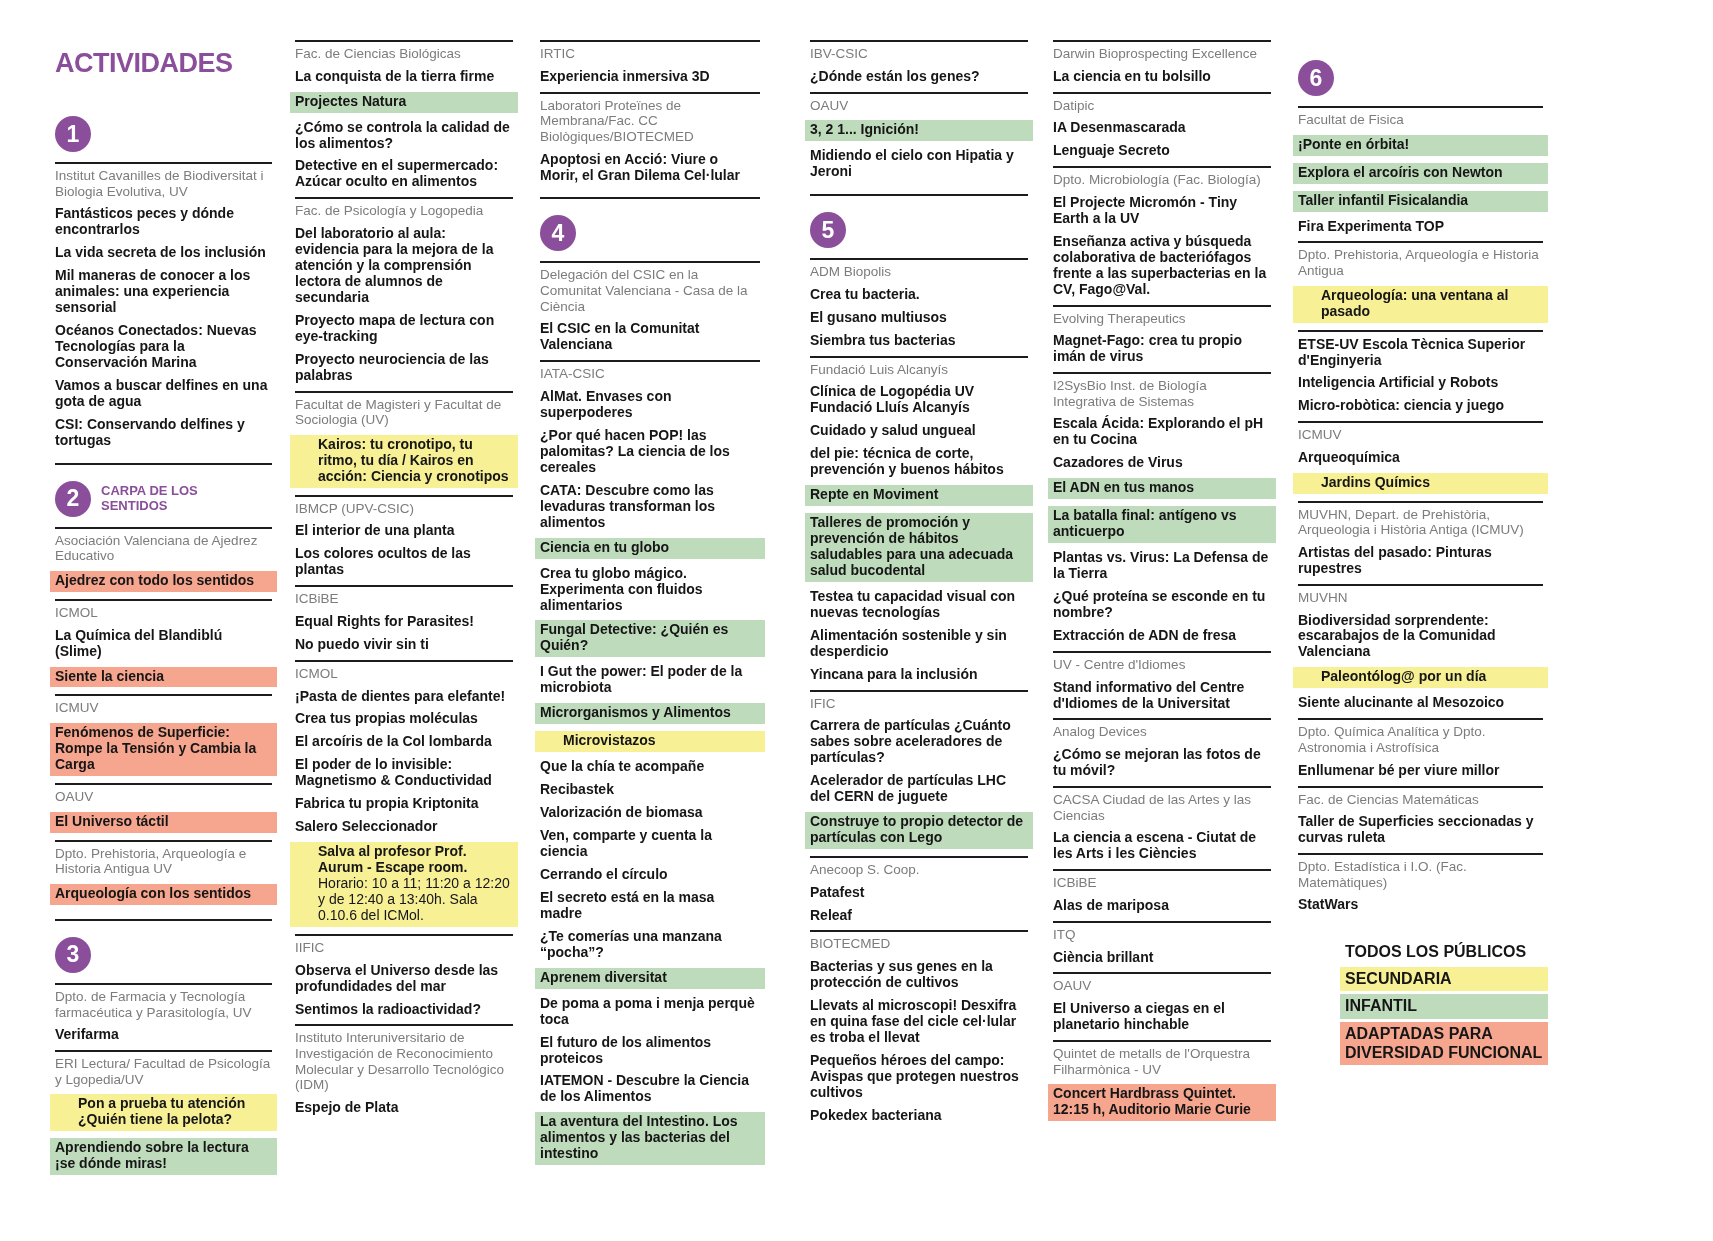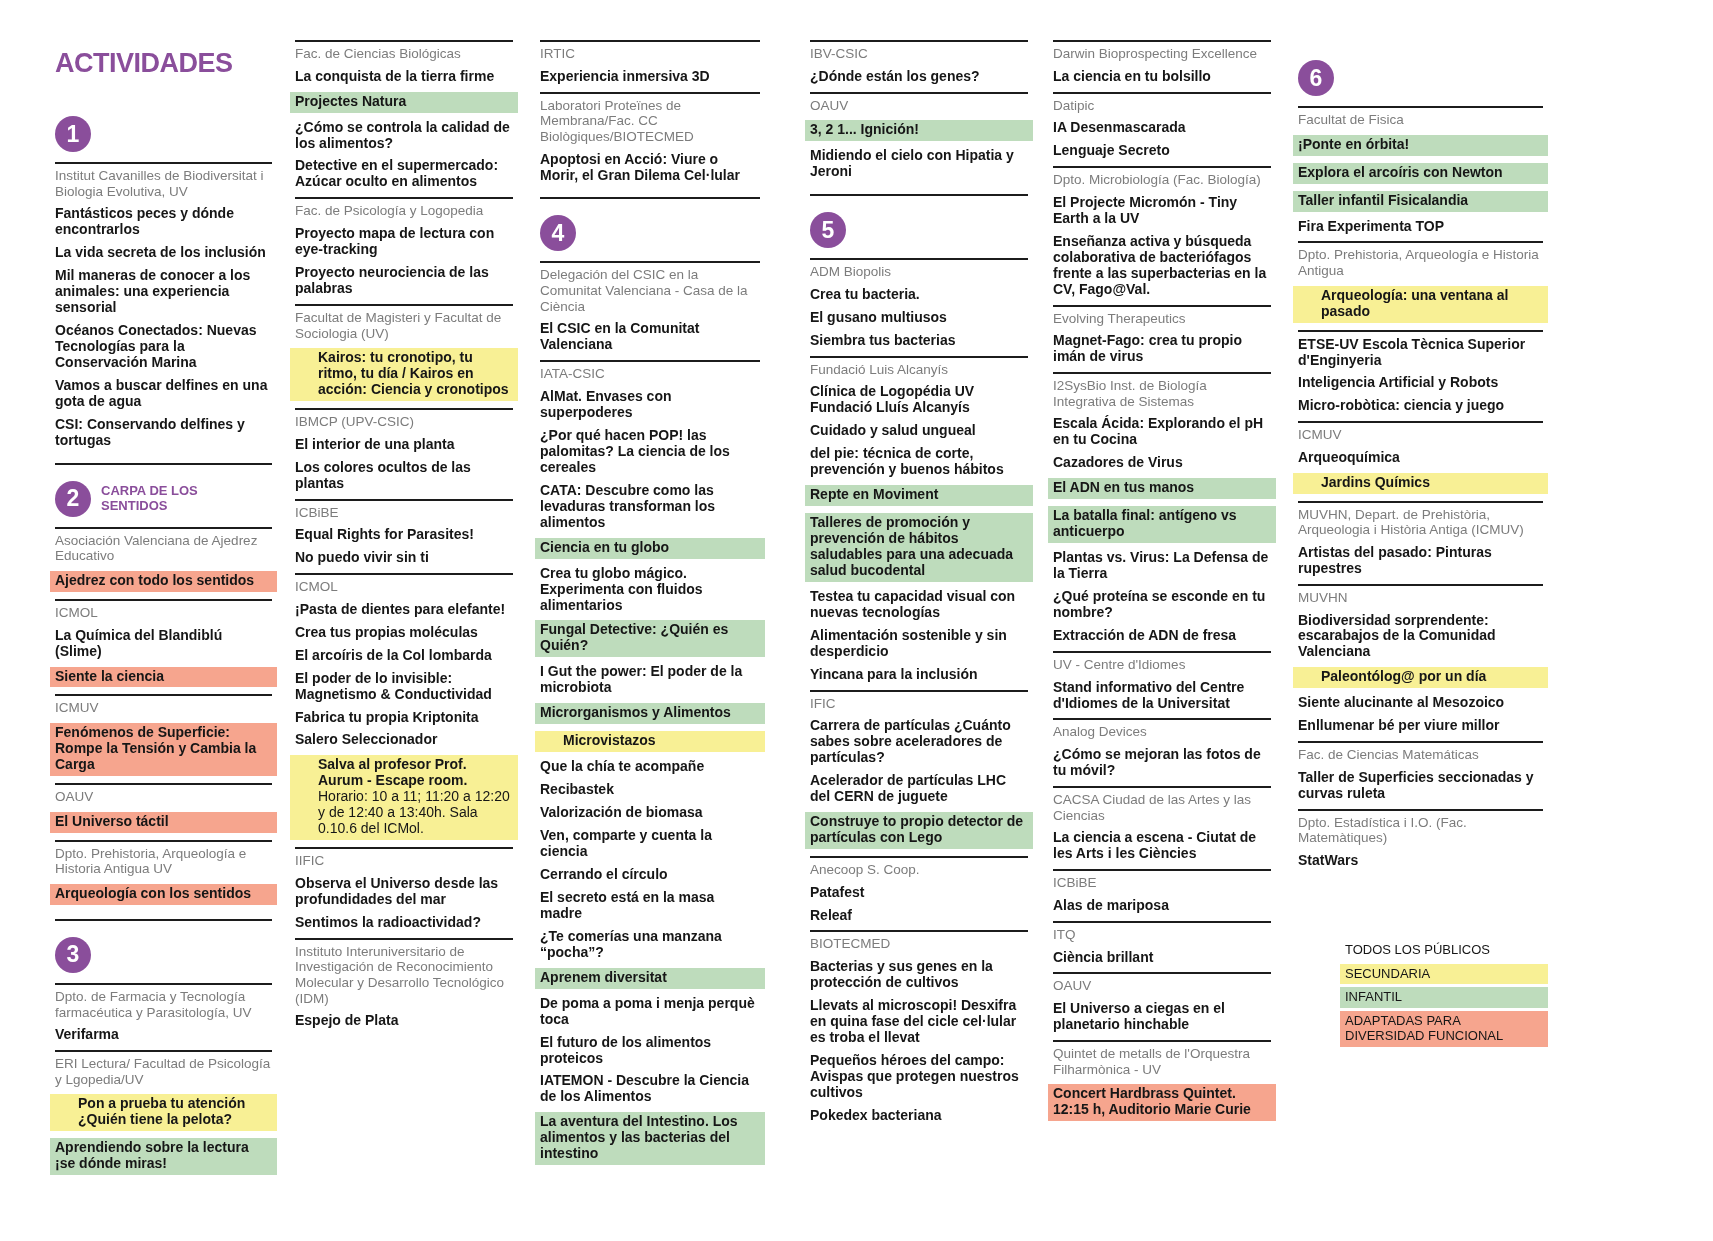--- a/index.html
+++ b/index.html
@@ -42,21 +42,21 @@
     background:var(--purple,#8a4e9b);color:#ffffff;
     font-size:23px;font-weight:bold;
     display:flex;align-items:center;justify-content:center;
   }
   .section-label{
     margin-left:10px;color:var(--purple,#8a4e9b);
     font-size:13px;font-weight:bold;line-height:1.15;max-width:130px;
   }
   .legend{position:absolute;left:1340px;top:940px;width:208px;}
   .legend-item{
-    font-size:13px;font-weight:normal;line-height:1.2;
+    font-size:16px;font-weight:bold;line-height:1.2;
     padding:2px 5px 3px;margin-bottom:3px;
   }
   .legend-plain{background:transparent;}
 </style>
 </head>
 <body>
 
 <div class="page-title">ACTIVIDADES</div>
 
 <div class="columns">
@@ -95,20 +95,21 @@
       <div class="item-activity hl hl-yellow"><span>Pon a prueba tu atención ¿Quién tiene la pelota?</span></div>
       <div class="item-activity hl hl-green"><span>Aprendiendo sobre la lectura ¡se dónde miras!</span></div>
     </div>
     <div class="col col-2">
       <div class="item-org">Fac. de Ciencias Biológicas</div>
       <div class="item-activity"><span>La conquista de la tierra firme</span></div>
       <div class="item-activity hl hl-green"><span>Projectes Natura</span></div>
       <div class="item-activity"><span>¿Cómo se controla la calidad de los alimentos?</span></div>
       <div class="item-activity"><span>Detective en el supermercado: Azúcar oculto en alimentos</span></div>
       <div class="item-org">Fac. de Psicología y Logopedia</div>
+      <div class="item-activity"><span>Del laboratorio al aula: evidencia para la mejora de la atención y la comprensión lectora de alumnos de secundaria</span></div>
       <div class="item-activity"><span>Proyecto mapa de lectura con eye-tracking</span></div>
       <div class="item-activity"><span>Proyecto neurociencia de las palabras</span></div>
       <div class="item-org">Facultat de Magisteri y Facultat de Sociologia (UV)</div>
       <div class="item-activity hl hl-yellow"><span>Kairos: tu cronotipo, tu ritmo, tu día / Kairos en acción: Ciencia y cronotipos</span></div>
       <div class="item-org">IBMCP (UPV-CSIC)</div>
       <div class="item-activity"><span>El interior de una planta</span></div>
       <div class="item-activity"><span>Los colores ocultos de las plantas</span></div>
       <div class="item-org">ICBiBE</div>
       <div class="item-activity"><span>Equal Rights for Parasites!</span></div>
       <div class="item-activity"><span>No puedo vivir sin ti</span></div>
@@ -244,20 +245,21 @@
       <div class="item-activity"><span>Micro-robòtica: ciencia y juego</span></div>
       <div class="item-org">ICMUV</div>
       <div class="item-activity"><span>Arqueoquímica</span></div>
       <div class="item-activity hl hl-yellow"><span>Jardins Químics</span></div>
       <div class="item-org">MUVHN, Depart. de Prehistòria, Arqueologia i Història Antiga (ICMUV)</div>
       <div class="item-activity"><span>Artistas del pasado: Pinturas rupestres</span></div>
       <div class="item-org">MUVHN</div>
       <div class="item-activity"><span>Biodiversidad sorprendente: escarabajos de la Comunidad Valenciana</span></div>
       <div class="item-activity hl hl-yellow"><span>Paleontólog@ por un día</span></div>
       <div class="item-activity"><span>Siente alucinante al Mesozoico</span></div>
+      <div class="item-org">Dpto. Química Analítica y Dpto. Astronomia i Astrofísica</div>
       <div class="item-activity"><span>Enllumenar bé per viure millor</span></div>
       <div class="item-org">Fac. de Ciencias Matemáticas</div>
       <div class="item-activity"><span>Taller de Superficies seccionadas y curvas ruleta</span></div>
       <div class="item-org">Dpto. Estadística i I.O. (Fac. Matemàtiques)</div>
       <div class="item-activity"><span>StatWars</span></div>
     </div>
   </div>
 
 <div class="legend">
     <div class="legend-item legend-plain">TODOS LOS PÚBLICOS</div>

